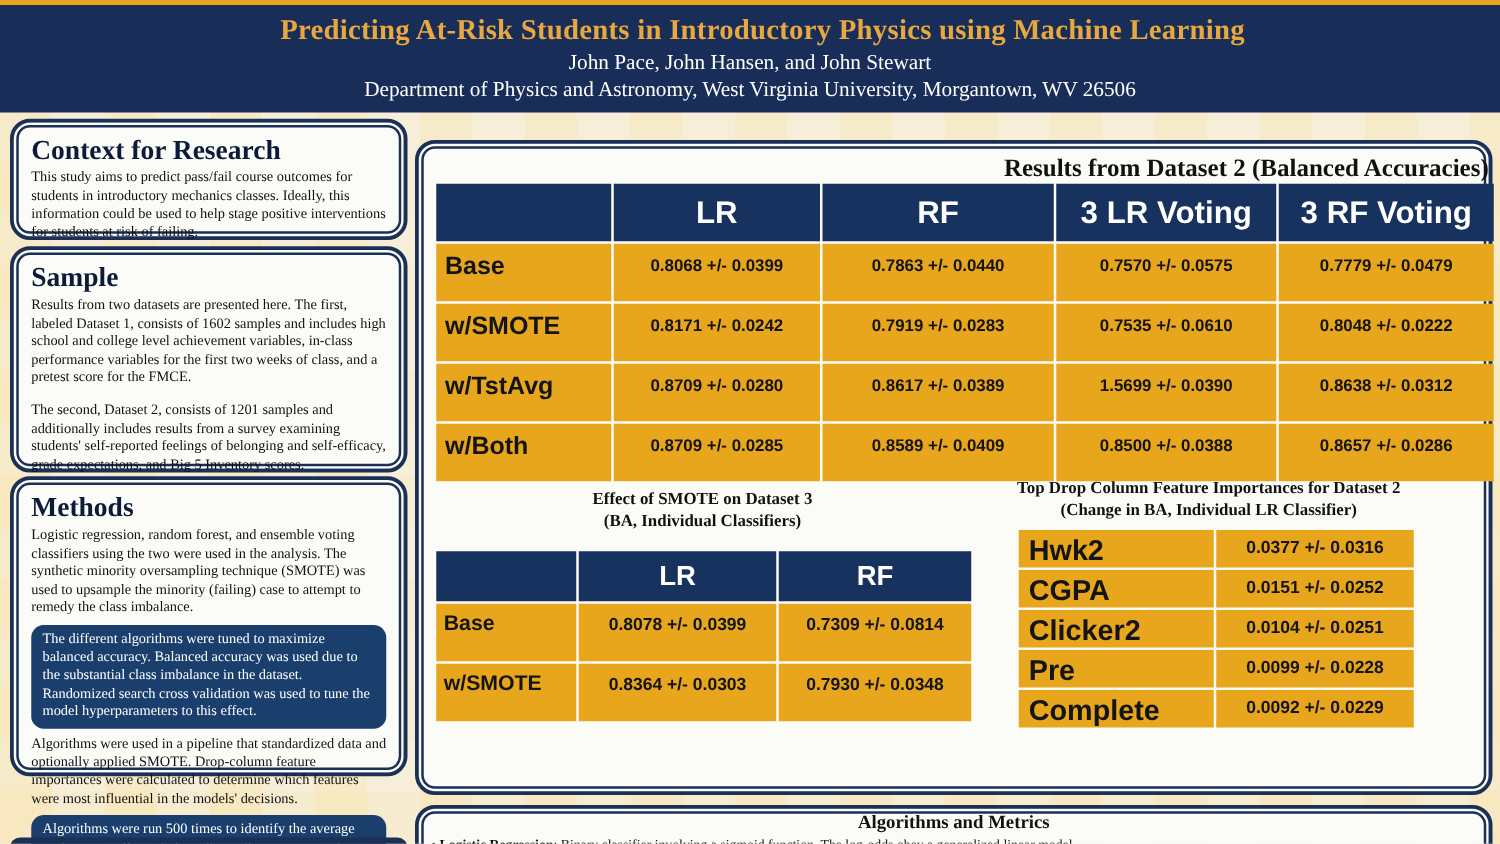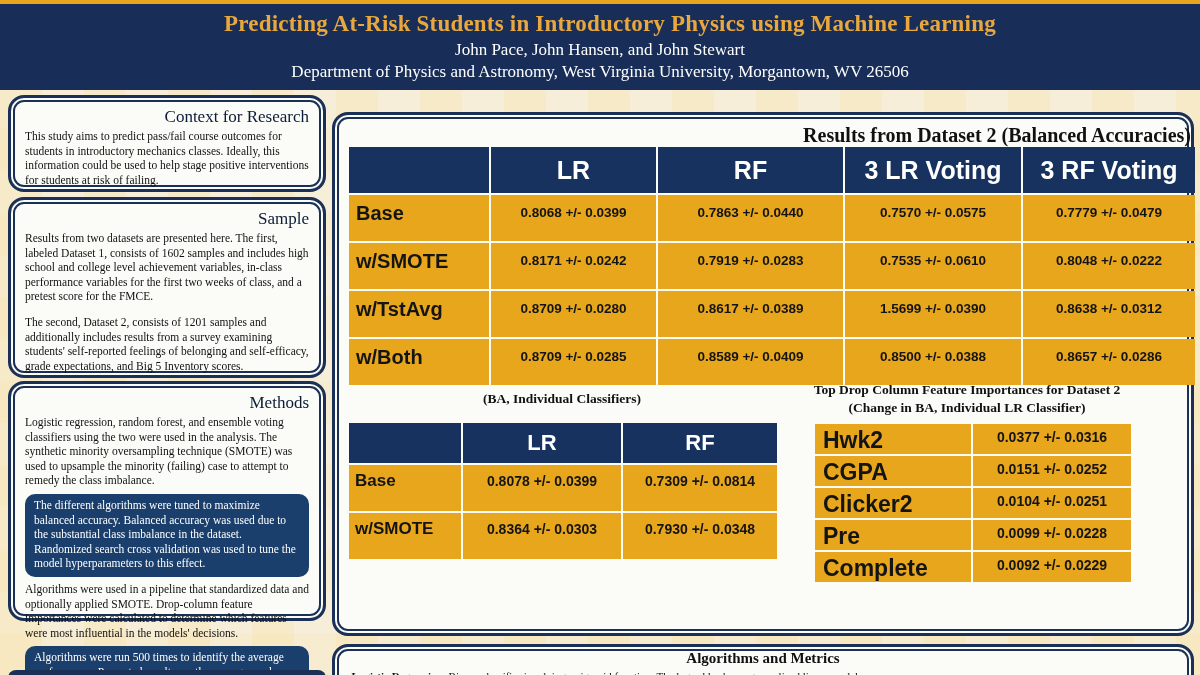--- a/index.html
+++ b/index.html
@@ -36,21 +36,21 @@
   .panel-pad{ padding:8px 14px 8px 14px; }
 
   
   .context-panel{ left:8px; top:95px;  width:318px; height:97px; }
   .sample-panel { left:8px; top:197px; width:318px; height:181px; }
   .methods-panel{ left:8px; top:381px; width:318px; height:240px; }
   .next-panel-stub{
     position:absolute; left:8px; top:670px; width:318px; height:8px;
     background:var(--navy); border-radius:8px 8px 0 0;
   }
-  .side-heading{ text-align:right; font-size:17px; font-weight:normal; color:#0c1b38; margin:1px 0 2px 0; }
+  .side-heading{ text-align:left; font-size:22px; font-weight:bold; color:#0c1b38; margin:1px 0 2px 0; }
   .side-body{ font-size:11.5px; line-height:1.27; color:#111; }
   .side-body + .side-body{ margin-top:11px; }
   .callout{
     background:var(--navy3); color:#fff; border-radius:10px;
     padding:4px 9px 6px 9px; margin:6px 0 5px 0;
     font-size:11.5px; line-height:1.27;
   }
 
   
   .results-panel{ left:332px; top:112px; width:862px; height:524px; }
@@ -174,20 +174,21 @@
       <td class="td-gold val">0.8709 +/- 0.0285</td>
       <td class="td-gold val">0.8589 +/- 0.0409</td>
       <td class="td-gold val">0.8500 +/- 0.0388</td>
       <td class="td-gold val">0.8657 +/- 0.0286</td>
     </tr>
   </tbody>
     </table>
 
   <div class="smote-block">
     <div class="sub-title">
+      <div>Effect of SMOTE on Dataset 3</div>
       <div>(BA, Individual Classifiers)</div>
     </div>
     <table class="smote-table">
       <colgroup>
           <col style="width:112px">
           <col style="width:158px">
           <col style="width:154px">
         </colgroup>
       <tbody>
           <tr>

